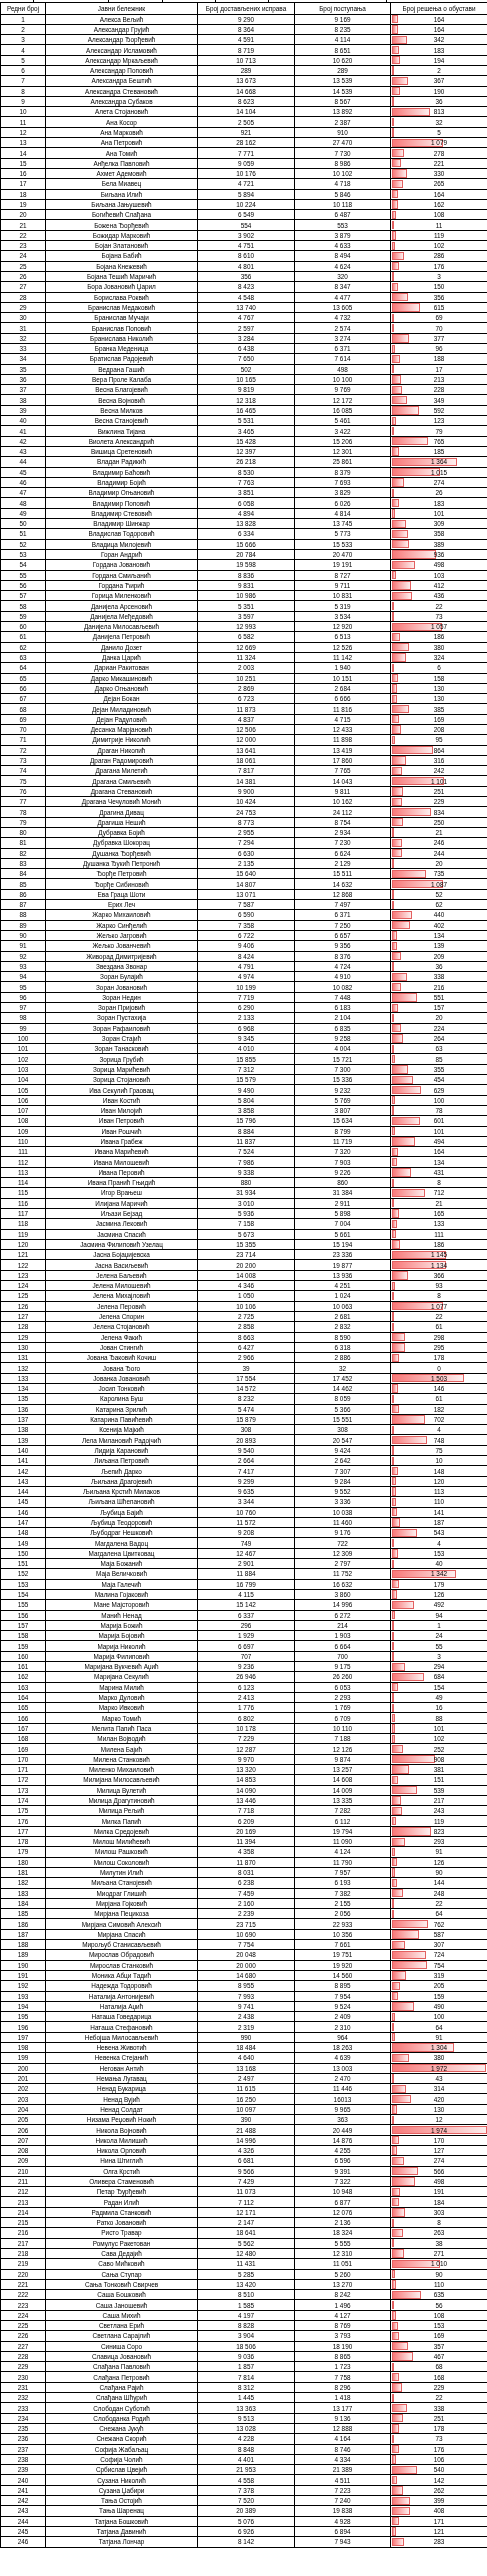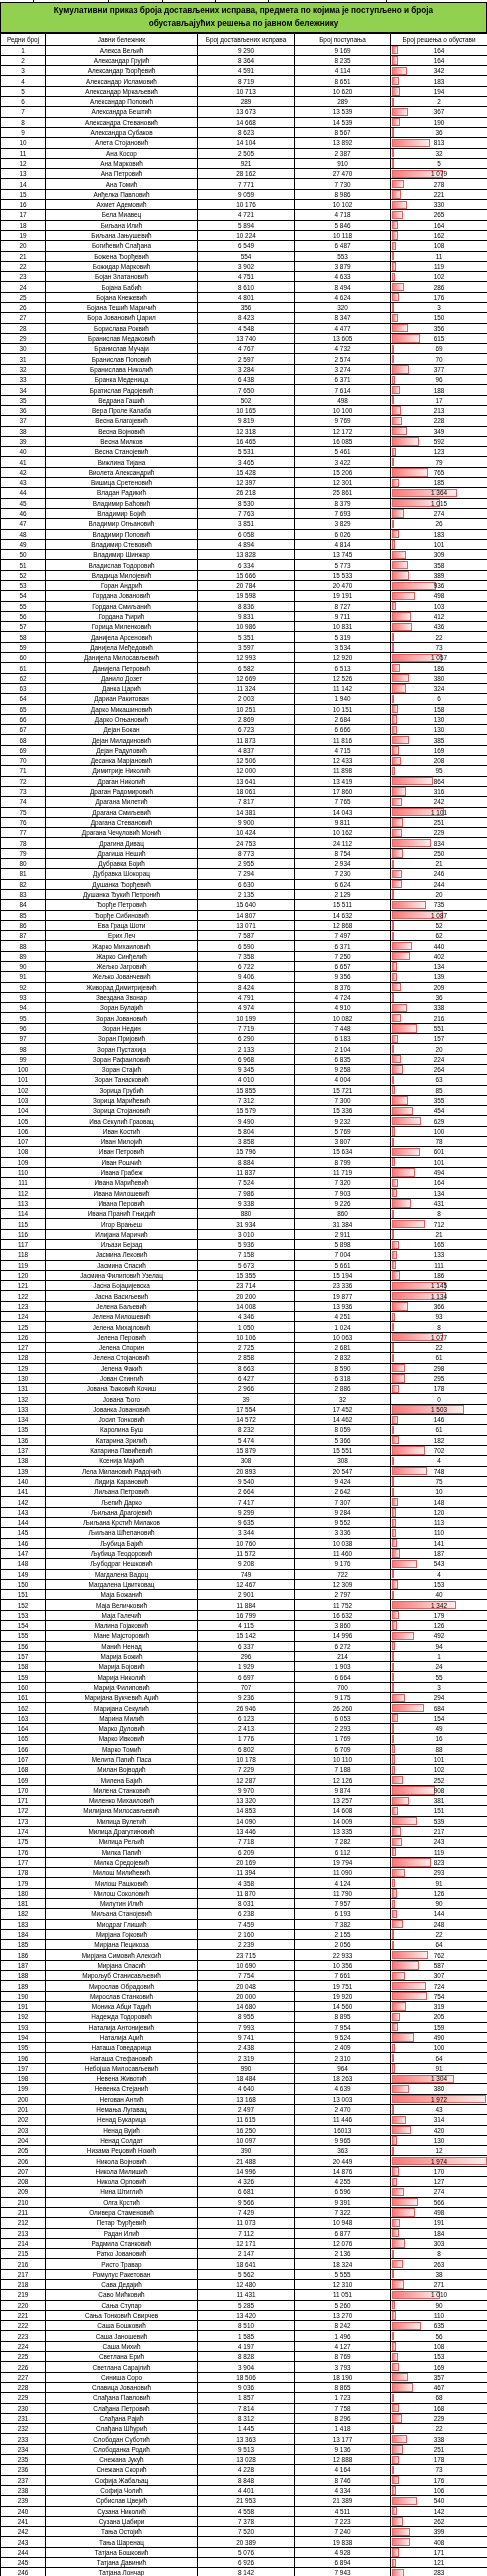--- a/index.html
+++ b/index.html
@@ -63,21 +63,20 @@
 
   <div class="top-strip">
     <span class="tick" style="left:33px"></span>
     <span class="tick" style="left:108px"></span>
     <span class="tick" style="left:162px"></span>
     <span class="tick" style="left:215px"></span>
     <span class="tick" style="left:268px"></span>
     <span class="tick" style="left:386px"></span>
   </div>
 
-  <div class="title-box">Кумулативни приказ броја достављених исправа, предмета по којима је поступљено и броја обустављајућих решења по јавном бележнику</div>
 
   <table>
     <colgroup>
       <col class="c1">
         <col class="c2">
         <col class="c3">
         <col class="c4">
         <col class="c5">
     </colgroup>
     <thead>

